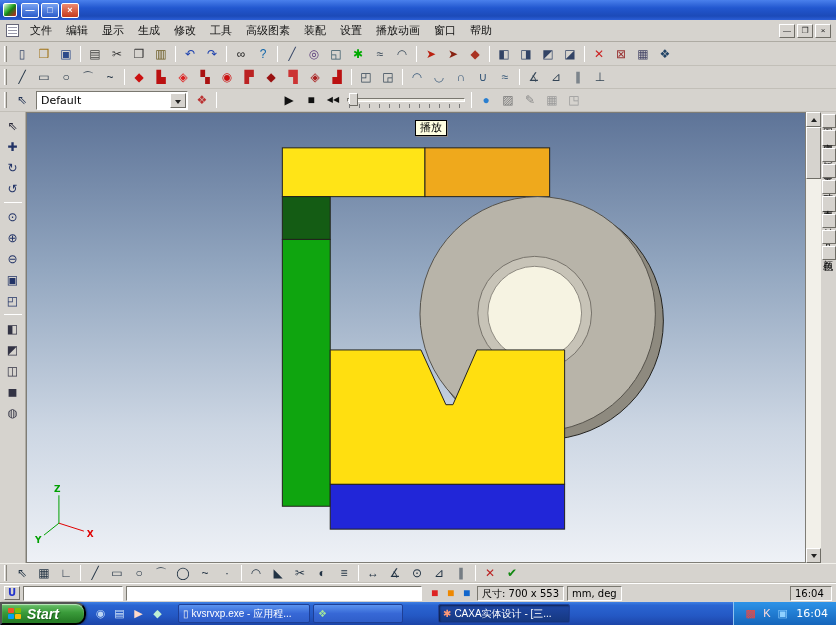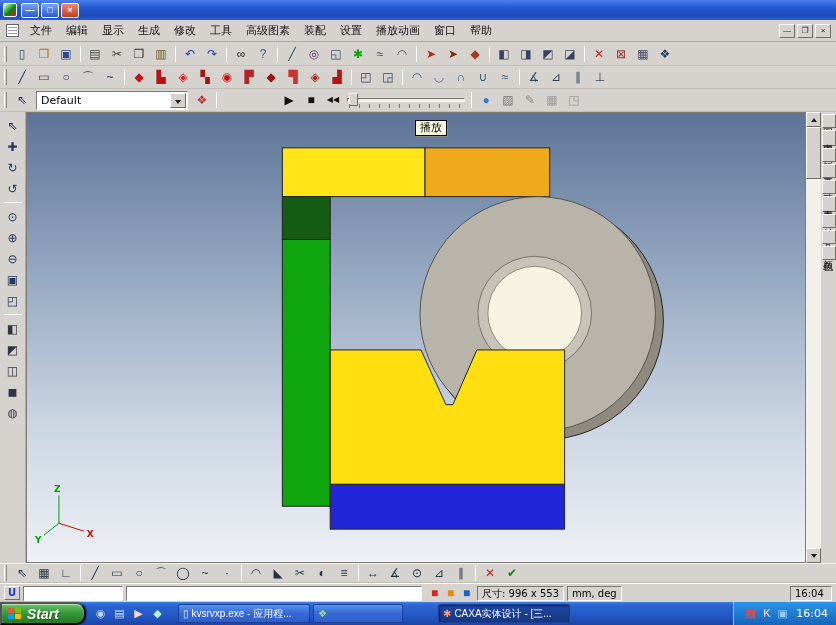--- a/index.html
+++ b/index.html
@@ -534,21 +534,21 @@
         <button class="tbtn">
           <span class="glyph" style="color: rgb(221, 34, 34);">■</span>
         </button>
         <button class="tbtn">
           <span class="glyph" style="color: rgb(238, 136, 0);">■</span>
         </button>
         <button class="tbtn">
           <span class="glyph" style="color: rgb(17, 102, 204);">■</span>
         </button>
       </span>
-    <span class="sb-panel">尺寸: 996 x 553</span>
+    <span class="sb-panel">尺寸: 700 x 553</span>
     <span class="sb-panel">mm, deg</span>
     <span class="sb-panel sb-time">16:04</span>
   </div>
 
   <div class="taskbar">
     <button class="start">
       <span class="winflag">
         <span class="wf1"></span>
         <span class="wf2"></span>
         <span class="wf3"></span>

